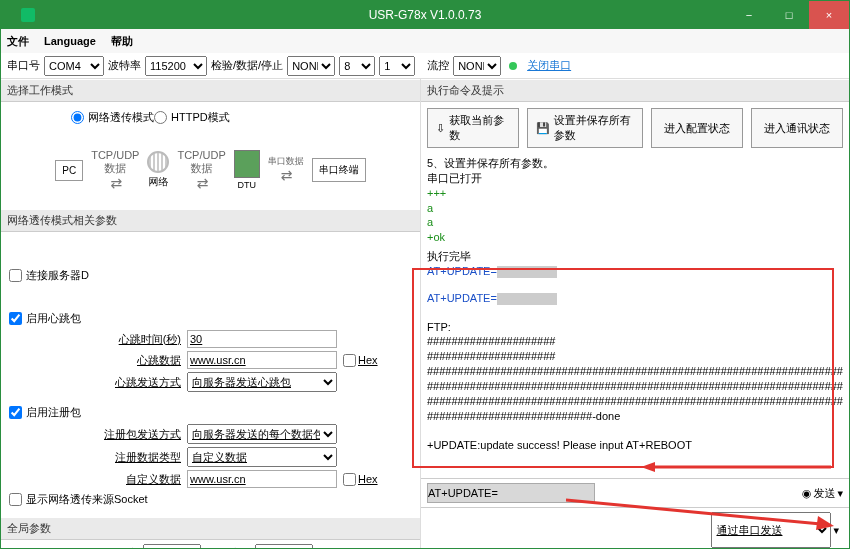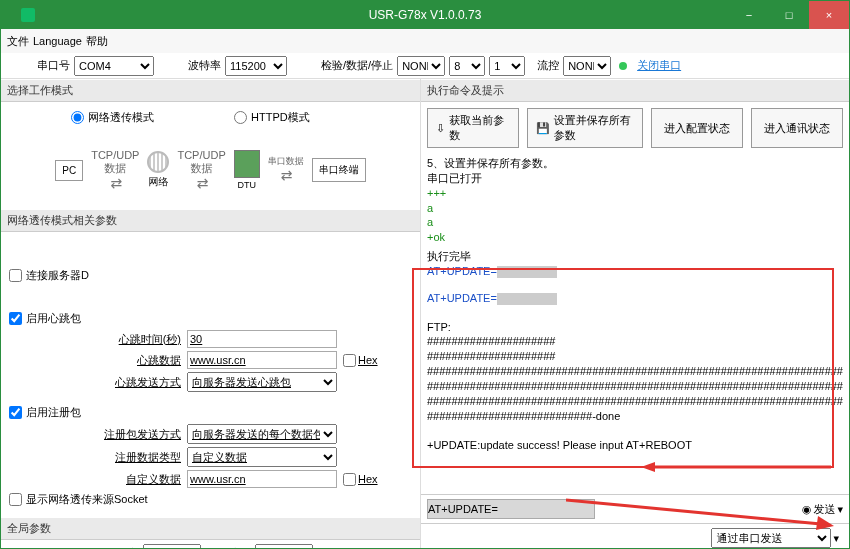--- a/index.html
+++ b/index.html
@@ -3,38 +3,38 @@
 <meta charset="utf-8">
 <style>
 * { box-sizing: border-box; margin: 0; padding: 0; font-family: "Microsoft YaHei", "SimSun", Arial, sans-serif; font-size: 11px; }
 body { background: #fff; width: 850px; height: 549px; overflow: hidden; border: 1px solid #2a8e3f; position: relative; }
 .titlebar { height: 28px; background: #2a8e3f; display: flex; align-items: center; justify-content: space-between; color: #fff; padding-left: 20px; }
 .titlebar .title { position: absolute; left: 50%; transform: translateX(-50%); font-size: 12px; }
 .titlebar .wbtns { display: flex; height: 100%; }
 .titlebar .wbtn { width: 40px; height: 100%; display: flex; align-items: center; justify-content: center; color: #fff; }
 .titlebar .wbtn.close { background: #d9534f; }
 .titlebar .logo { width:14px; height:14px; background:#1b6; border-radius:2px; }
-.menubar { height: 20px; display: flex; align-items: center; padding: 12px 6px; gap: 4px; background: #f7f7f7; }
+.menubar { height: 20px; display: flex; align-items: center; padding: 12px 6px; gap: 15px; background: #f7f7f7; font-weight: bold; }
 .cfgbar { height: 26px; display: flex; align-items: center; padding: 2px 6px; gap: 4px; border-bottom: 1px solid #ddd; }
-.cfgbar label { white-space: nowrap; margin-left: 30px; }
+.cfgbar label { white-space: nowrap; }
 .cfgbar select { height: 20px; font-size: 11px; }
-.cfgbar .sel-port { width: 80px; }
+.cfgbar .sel-port { width: 60px; }
 .cfgbar .sel-baud { width: 62px; }
 .cfgbar .sel-parity { width: 48px; }
 .cfgbar .sel-data { width: 36px; }
 .cfgbar .sel-stop { width: 36px; }
 .cfgbar .sel-flow { width: 48px; }
 .cfgbar .close-port { color: #1a78d6; margin-left: 4px; }
 .cfgbar .close-dot { width:8px;height:8px;border-radius:50%;background:#34c759;display:inline-block;margin-left:4px;margin-right:2px;}
 .main { display: flex; height: calc(100% - 74px); }
 .leftpane { width: 456px; border-right: 1px solid #ddd; overflow: hidden; display:flex;flex-direction:column; }
 .rightpane { flex: 1; display: flex; flex-direction: column; }
 .section-hdr { background: #eaeaea; color:#333; padding: 3px 6px; font-size: 11px; border-top:1px solid #fff; border-bottom:1px solid #ccc; }
 .modepanel { padding: 4px 10px 0 10px; }
-.moderow { display:flex; gap:80px; padding:4px 0 6px 60px; }
+.moderow { display:flex; padding:4px 0 6px 60px; }
 .moderow label { display:inline-flex;align-items:center;gap:4px;}
 .diagram { height: 78px; display:flex; align-items:center; justify-content:center; gap:8px; padding:0 4px; }
 .node { display:flex;flex-direction:column;align-items:center;gap:2px;}
 .node .box { border:1px solid #999; padding:4px 6px; font-size:10px; background:#fff;}
 .arrow { display:flex;flex-direction:column;align-items:center;font-size:9px;color:#666;}
 .arrow .line { font-size:14px;color:#777;letter-spacing:-2px;}
 .arrow .lbl { font-size:9px; text-align:center; line-height:1.1;}
 .formbody { padding: 6px 8px; }
 .checkrow { display:flex; align-items:center; gap:4px; margin:4px 0;}
 .fieldrow { display:flex; align-items:center; margin:3px 0; padding-left: 90px; text-decoration: underline;}
@@ -57,21 +57,21 @@
 .log .green { color:#1a8f1a; }
 .log .blue { color:#1a4fc7; }
 .redbox { position:absolute; border:2px solid #e3342f; left:411px; top:267px; width:422px; height:200px; pointer-events:none; z-index:5;}
 .redarrow1 { position:absolute; left:640px; top:459px; z-index:6; }
 .redarrow2 { position:absolute; left:565px; top:493px; z-index:6; }
 .sendbar { display:flex; align-items:center; padding:4px 6px; gap:6px; border-top:1px solid #ccc;}
 .sendbar input[type=text] { flex:0 0 168px; height:20px; border:1px solid #aaa; background:#d8d8d8;}
 .sendbar .spacer { flex:1; }
 .sendbar .sendbtn { display:inline-flex;align-items:center;gap:2px;}
 .bottombar { display:flex; align-items:center; justify-content:flex-end; padding:4px 10px; border-top:1px solid #ccc;}
-.bottombar select { width:120px; height:20px;}
+.bottombar select { width:120px; height:36px;text-decoration:underline;}
 </style>
 </head>
 <body>
 
 <div class="titlebar">
   <span class="logo"></span>
   <span class="title">USR-G78x V1.0.0.73</span>
   <div class="wbtns">
     <div class="wbtn">−</div>
     <div class="wbtn">□</div>

